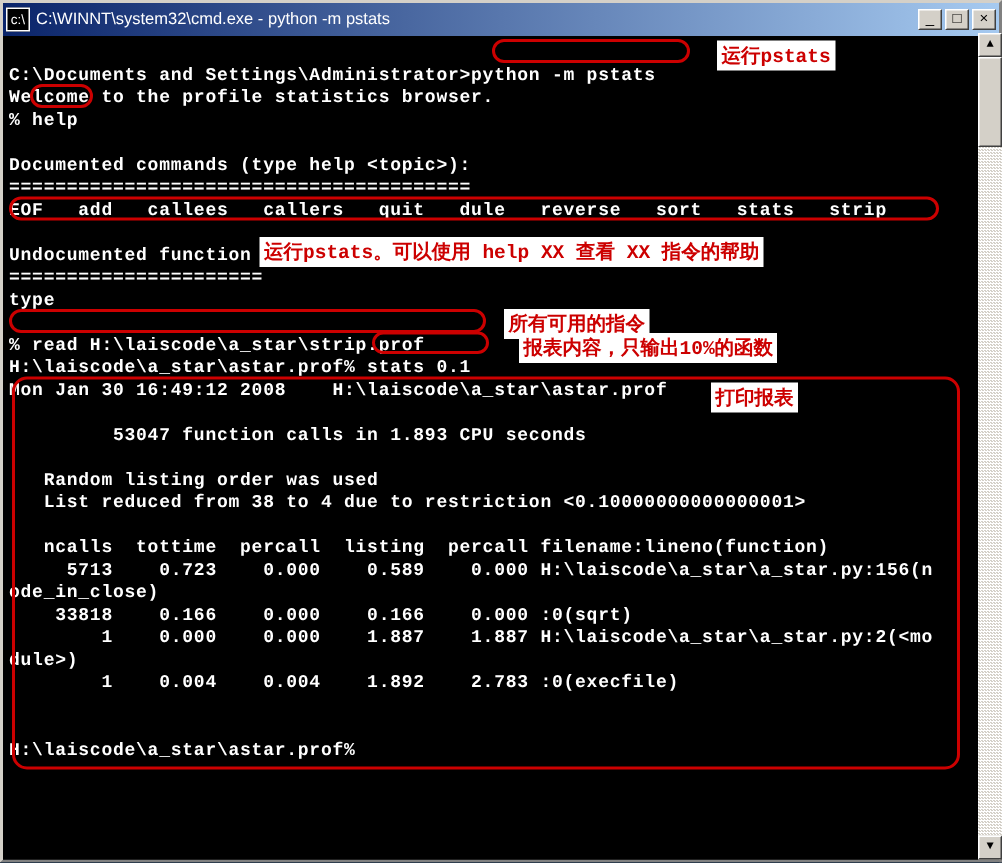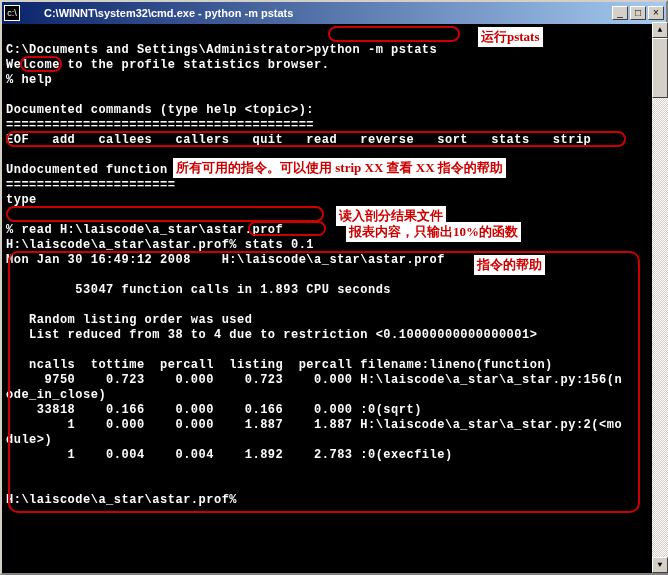--- a/index.html
+++ b/index.html
@@ -32,21 +32,21 @@
   }
   .titlebar .icon {
     width: 16px; height: 16px;
     background: #000;
     border: 1px solid #fff;
     margin-right: 4px;
     font-size: 9px;
     text-align: center;
     line-height: 14px;
   }
-  .titlebar .title { flex: 1; font-weight: bold; margin-left: 20px; }
+  .titlebar .title { flex: 1; font-weight: normal; }
   .win-btn {
     width: 16px; height: 14px;
     background: #d4d0c8;
     border: 1px solid #fff;
     border-right-color: #404040;
     border-bottom-color: #404040;
     margin-left: 2px;
     color: #000;
     font-size: 10px;
     text-align: center;
@@ -83,21 +83,21 @@
     line-height: 14px;
     font-size: 8px;
   }
   .scroll-track { position: absolute; top: 16px; bottom: 16px; left:0; right:0; background: repeating-conic-gradient(#d4d0c8 0% 25%, #fff 0% 50%) 0 0/2px 2px; }
   .scroll-thumb { height: 60px; background:#d4d0c8; border:1px solid #fff; border-right-color:#404040; border-bottom-color:#404040; }
   .scroll-bottom { position:absolute; bottom:0; left:0; right:0; }
 
   .annot {
     position: absolute;
     color: #c00;
-    font-family: Liberation Serif, serif;
+    font-family: Liberation Mono, monospace;
     font-size: 13px;
     font-weight: bold;
     background: #fff;
     padding: 1px 3px;
     white-space: nowrap;
     letter-spacing: 0;
   }
   .box {
     position: absolute;
     border: 2px solid #c00;
@@ -118,37 +118,37 @@
     <div class="win-btn">×</div>
   </div>
 
   <div class="terminal">
 <span>C:\Documents and Settings\Administrator&gt;python -m pstats</span>
 <span>Welcome to the profile statistics browser.</span>
 <span>% help</span>
 
 <span>Documented commands (type help &lt;topic&gt;):</span>
 <span>========================================</span>
-<span>EOF   add   callees   callers   quit   read   reverse   sort   stats   strip</span>
+<span>EOF   add   callees   callers   quit   dule   reverse   sort   stats   strip</span>
 
 <span>Undocumented function</span>
 <span>======================</span>
 <span>type</span>
 
-<span>% read H:\laiscode\a_star\astar.prof</span>
+<span>% read H:\laiscode\a_star\strip.prof</span>
 <span>H:\laiscode\a_star\astar.prof% stats 0.1</span>
 <span>Mon Jan 30 16:49:12 2008    H:\laiscode\a_star\astar.prof</span>
 
 <span>         53047 function calls in 1.893 CPU seconds</span>
 
 <span>   Random listing order was used</span>
 <span>   List reduced from 38 to 4 due to restriction &lt;0.10000000000000001&gt;</span>
 
 <span>   ncalls  tottime  percall  listing  percall filename:lineno(function)</span>
-<span>     9750    0.723    0.000    0.723    0.000 H:\laiscode\a_star\a_star.py:156(n</span>
+<span>     5713    0.723    0.000    0.589    0.000 H:\laiscode\a_star\a_star.py:156(n</span>
 <span>ode_in_close)</span>
 <span>    33818    0.166    0.000    0.166    0.000 :0(sqrt)</span>
 <span>        1    0.000    0.000    1.887    1.887 H:\laiscode\a_star\a_star.py:2(&lt;mo</span>
 <span>dule&gt;)</span>
 <span>        1    0.004    0.004    1.892    2.783 :0(execfile)</span>
 
 
 <span>H:\laiscode\a_star\astar.prof%</span>
   </div>
 
@@ -161,18 +161,18 @@
   </div>
 
   <div class="box" style="left:328px; top:26px; width:132px; height:16px;"></div>
   <div class="box" style="left:20px; top:56px; width:42px; height:16px;"></div>
   <div class="box" style="left:6px; top:131px; width:620px; height:16px;"></div>
   <div class="box" style="left:6px; top:206px; width:318px; height:16px;"></div>
   <div class="box" style="left:248px; top:221px; width:78px; height:15px;"></div>
   <div class="box" style="left:8px; top:251px; width:632px; height:262px;"></div>
 
   <div class="annot" style="left:478px; top:27px;">运行pstats</div>
-  <div class="annot" style="left:173px; top:158px;">所有可用的指令。可以使用 strip XX 查看 XX 指令的帮助</div>
-  <div class="annot" style="left:336px; top:206px;">读入剖分结果文件</div>
+  <div class="annot" style="left:173px; top:158px;">运行pstats。可以使用 help XX 查看 XX 指令的帮助</div>
+  <div class="annot" style="left:336px; top:206px;">所有可用的指令</div>
   <div class="annot" style="left:346px; top:222px;">报表内容，只输出10%的函数</div>
-  <div class="annot" style="left:474px; top:255px;">指令的帮助</div>
+  <div class="annot" style="left:474px; top:255px;">打印报表</div>
 
 </div>
 
 </body></html>

